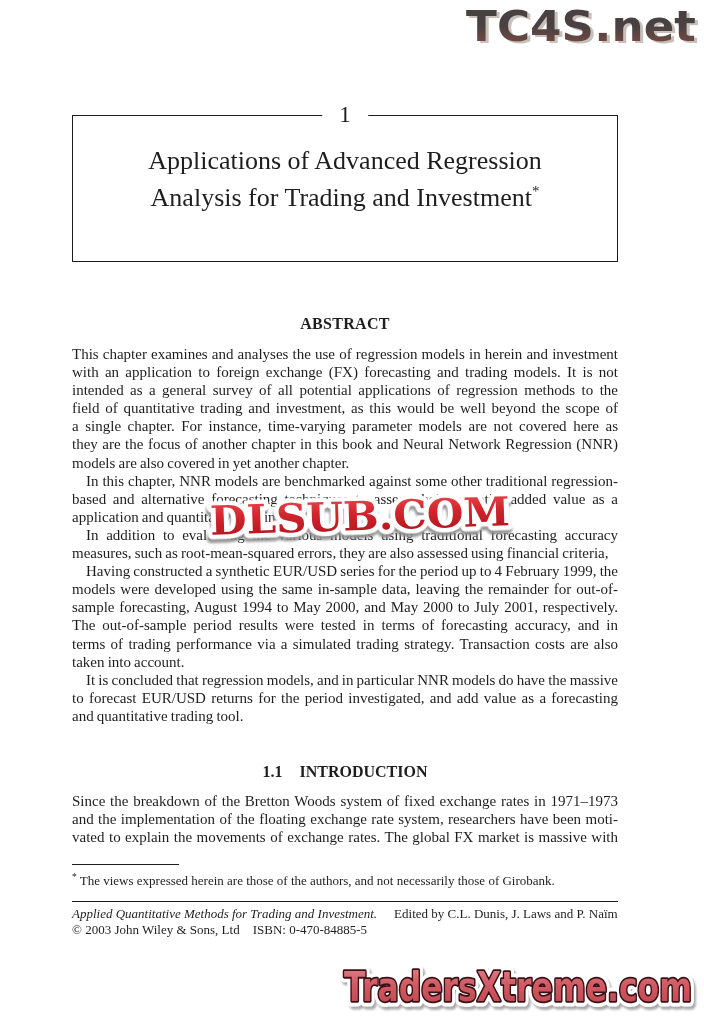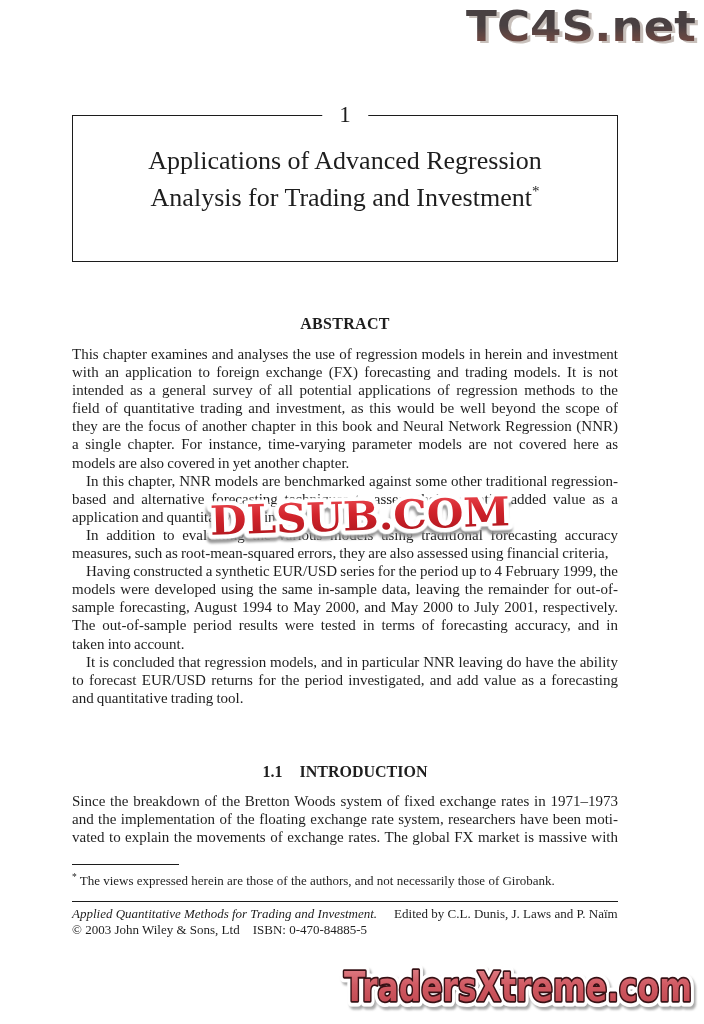--- a/index.html
+++ b/index.html
@@ -89,42 +89,43 @@
     </h1>
   </div>
 
   <h2 class="abstract-head">ABSTRACT</h2>
   <div class="abstract-body">
     <div class="para">
         <div class="tline">This chapter examines and analyses the use of regression models in herein and investment</div>
         <div class="tline">with an application to foreign exchange (FX) forecasting and trading models. It is not</div>
         <div class="tline">intended as a general survey of all potential applications of regression methods to the</div>
         <div class="tline">field of quantitative trading and investment, as this would be well beyond the scope of</div>
+        <div class="tline">a single chapter. For instance, time-varying parameter models are not covered here as</div>
         <div class="tline">they are the focus of another chapter in this book and Neural Network Regression (NNR)</div>
-        <div class="tline">a single chapter. For instance, time-varying parameter models are not covered here as</div>
         <div class="tline">models are also covered in yet another chapter.</div>
       </div>
     <div class="para indent">
         <div class="tline">In this chapter, NNR models are benchmarked against some other traditional regression-</div>
         <div class="tline">based and alternative forecasting techniques to assess their potential added value as a</div>
         <div class="tline">application and quantitative trading tool.</div>
       </div>
     <div class="para indent">
         <div class="tline">In addition to evaluating the various models using traditional forecasting accuracy</div>
         <div class="tline">measures, such as root-mean-squared errors, they are also assessed using financial criteria,</div>
       </div>
     <div class="para indent">
         <div class="tline">Having constructed a synthetic EUR/USD series for the period up to 4 February 1999, the</div>
         <div class="tline">models were developed using the same in-sample data, leaving the remainder for out-of-</div>
         <div class="tline">sample forecasting, August 1994 to May 2000, and May 2000 to July 2001, respectively.</div>
         <div class="tline">The out-of-sample period results were tested in terms of forecasting accuracy, and in</div>
+        <div class="tline">terms of trading performance via a simulated trading strategy. Transaction costs are also</div>
         <div class="tline">taken into account.</div>
       </div>
     <div class="para indent">
-        <div class="tline">It is concluded that regression models, and in particular NNR leaving do have the ability</div>
+        <div class="tline">It is concluded that regression models, and in particular NNR models do have the massive</div>
         <div class="tline">to forecast EUR/USD returns for the period investigated, and add value as a forecasting</div>
         <div class="tline">and quantitative trading tool.</div>
       </div>
   </div>
 
   <svg class="wm-mid" width="344" height="76" viewBox="0 0 344 76">
     <defs>
       <linearGradient id="gdl" x1="0" y1="0" x2="0" y2="1">
         <stop offset="0" stop-color="#ef5057"></stop>
         <stop offset="0.45" stop-color="#d2242c"></stop>

